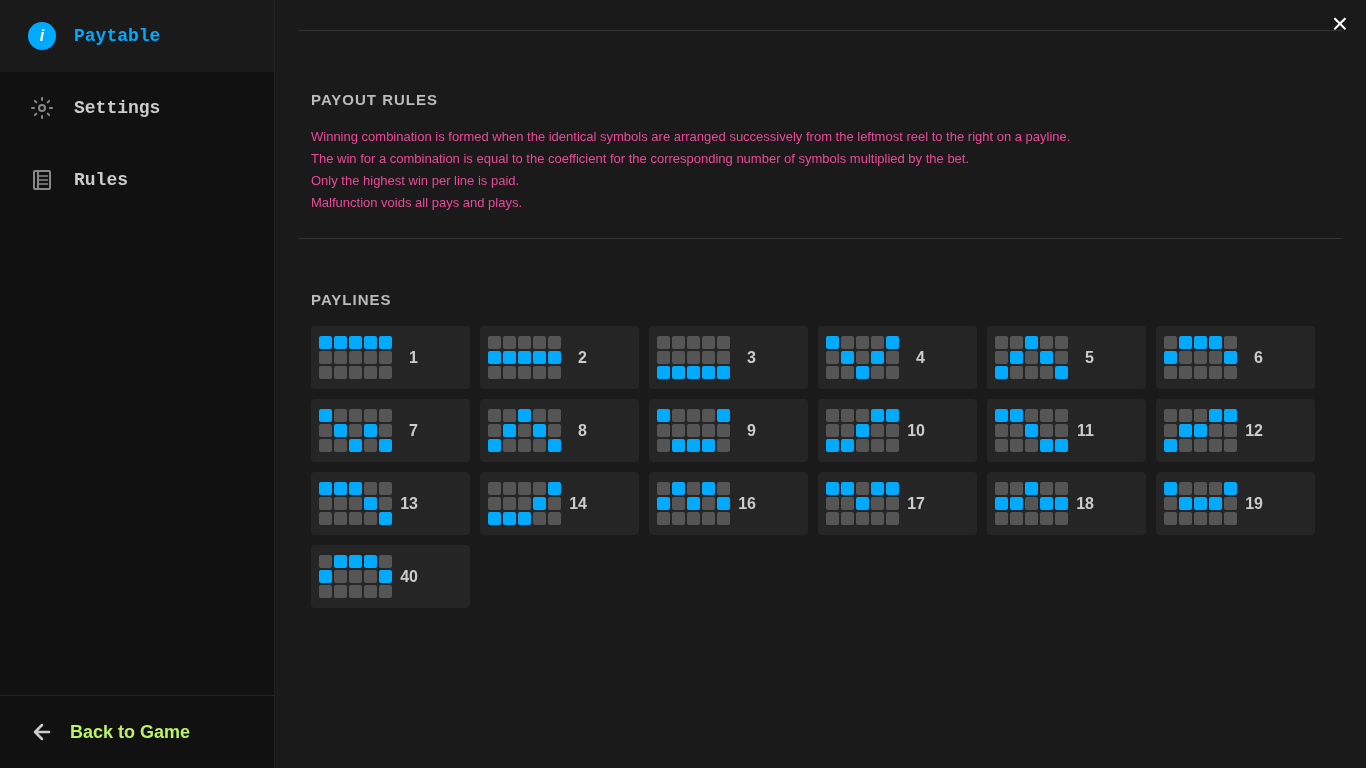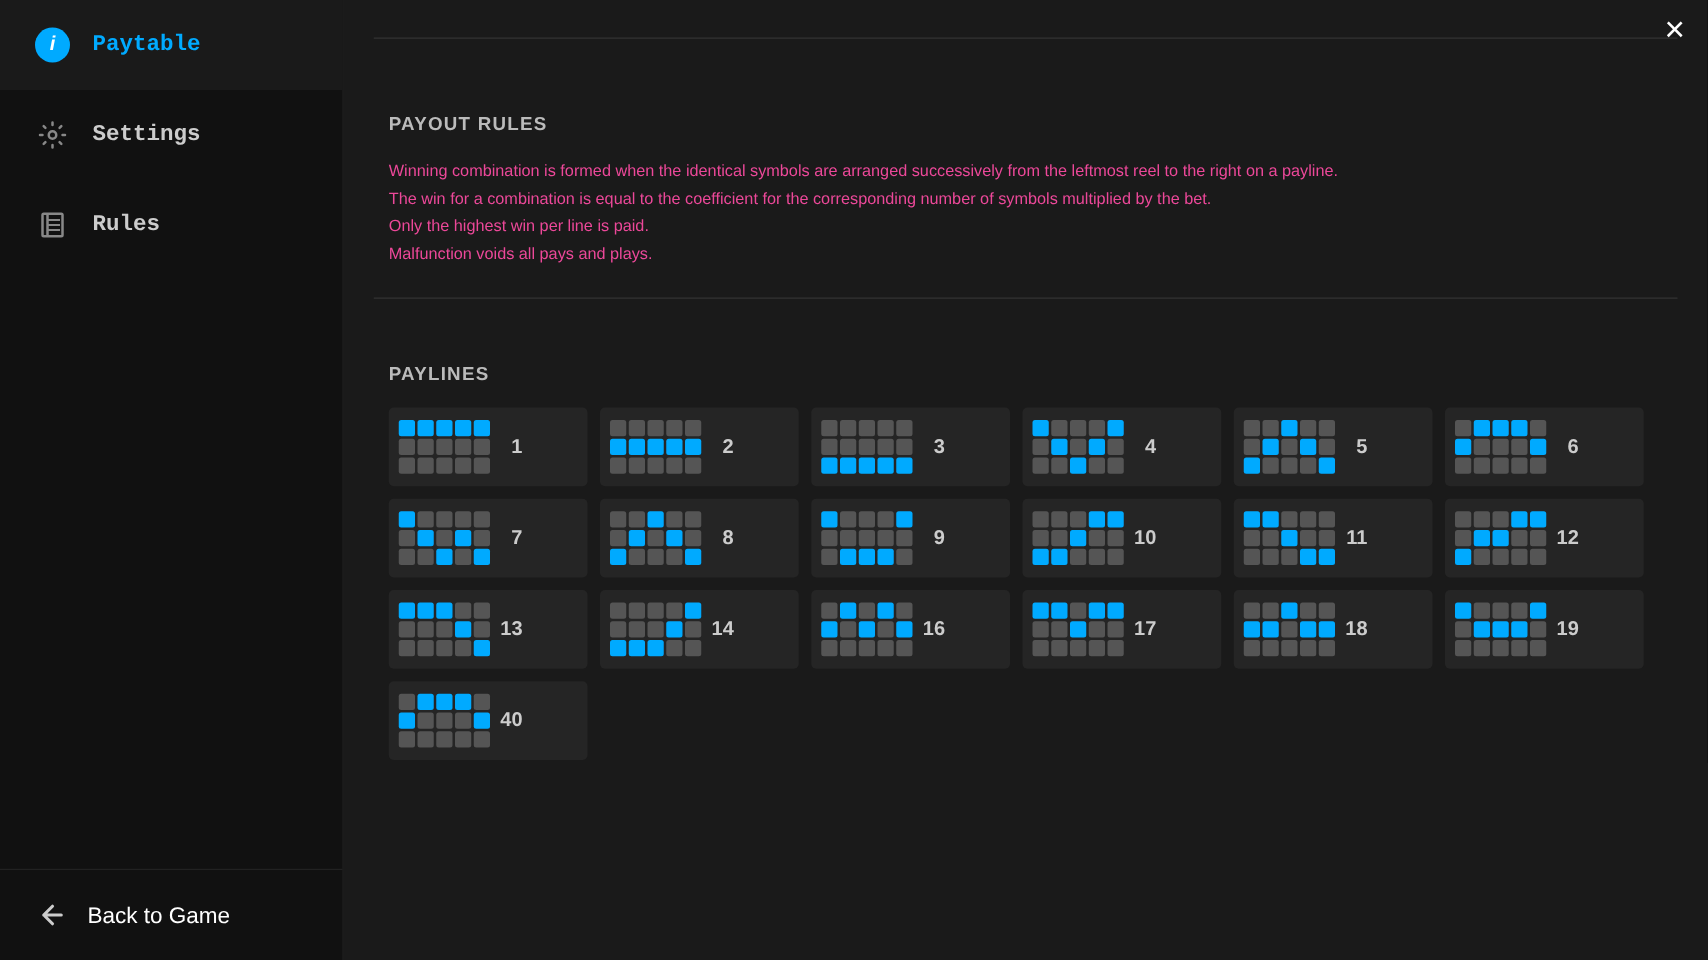--- a/index.html
+++ b/index.html
@@ -56,22 +56,22 @@
     .back-to-game {
       display: flex;
       align-items: center;
       gap: 14px;
       padding: 22px 28px;
       cursor: pointer;
       border-top: 1px solid #222;
     }
     .back-label {
       font-size: 18px;
-      font-weight: normal;
-      color: #ffffff;
+      font-weight: bold;
+      color: #bef264;
     }
 
     
     .main-content {
       flex: 1;
       height: 768px;
       background: #1a1a1a;
       overflow-y: auto;
       position: relative;
       padding: 0;

